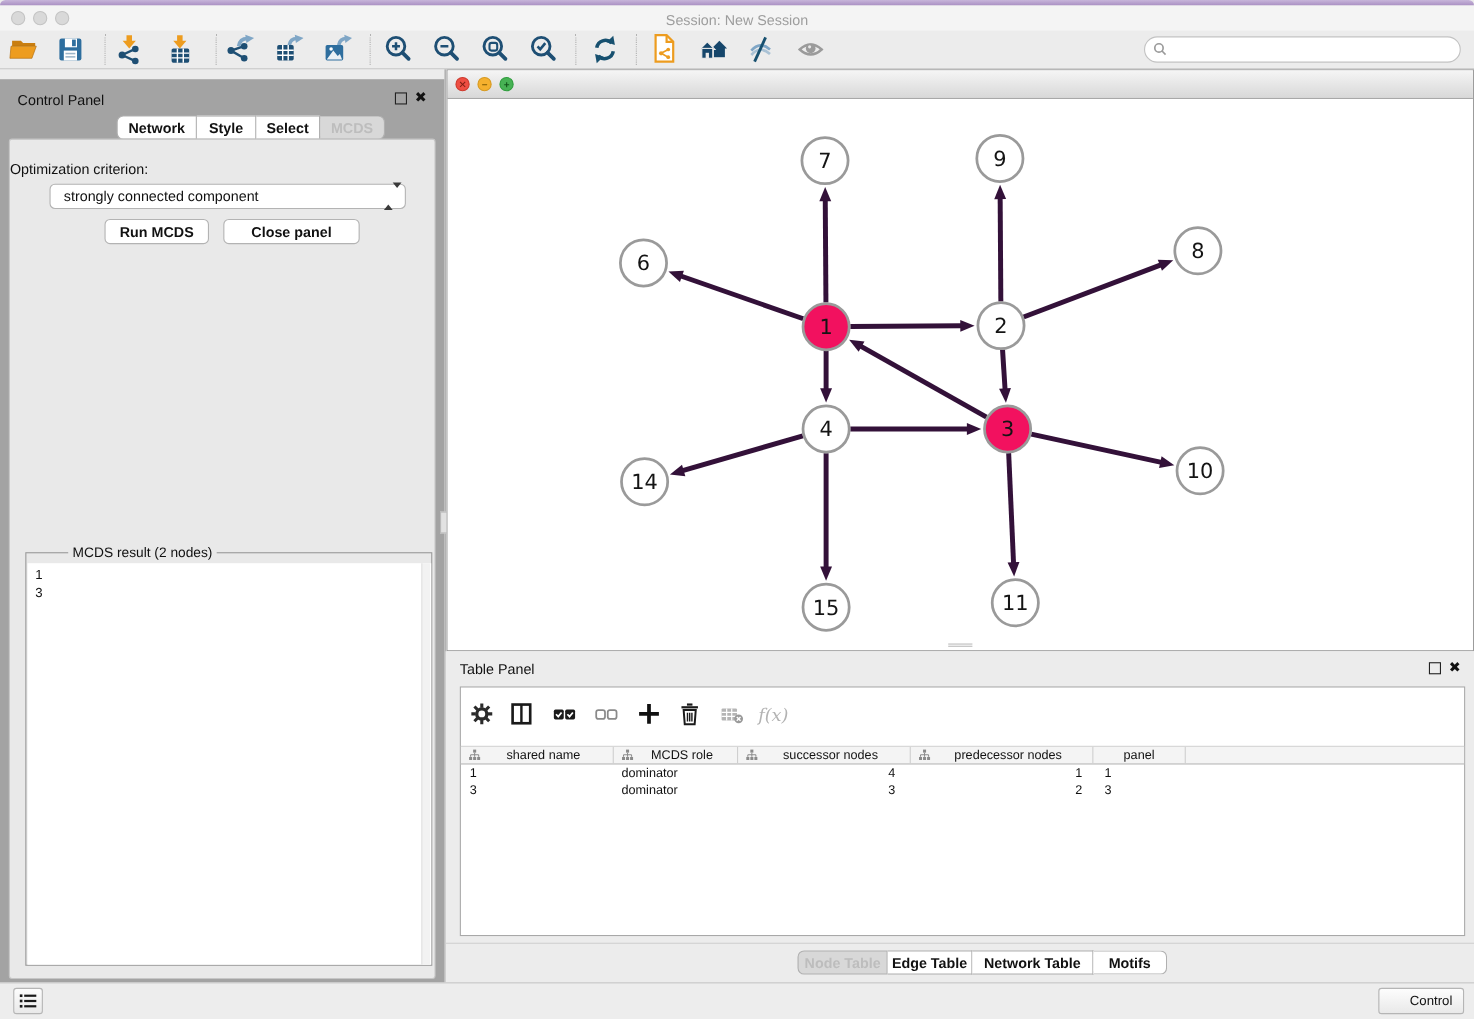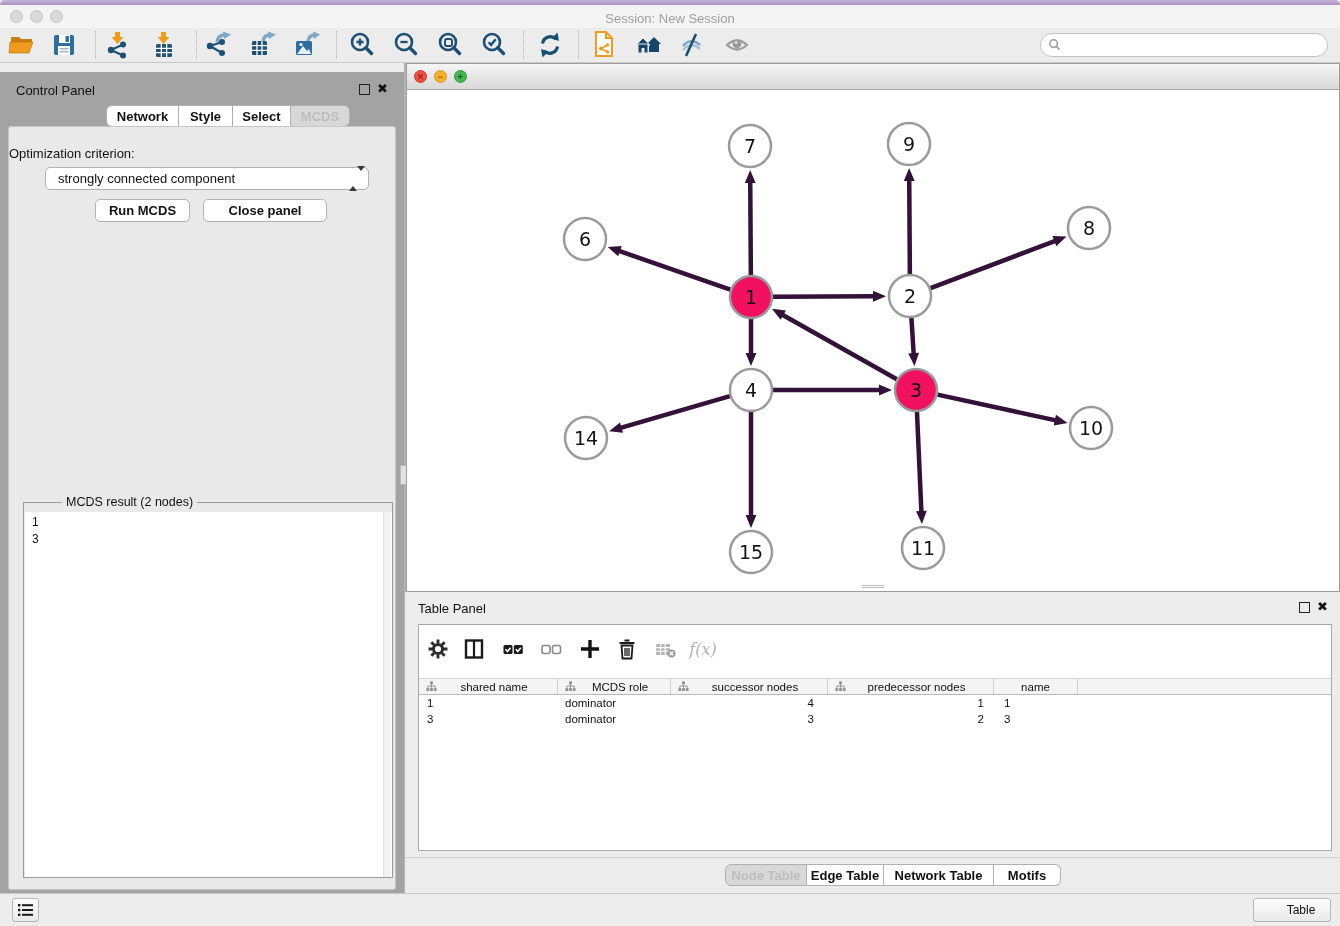--- a/index.html
+++ b/index.html
@@ -436,21 +436,21 @@
           <svg class="hic" width="11" height="11" viewBox="0 0 12 12">
               <rect x="4.5" y="0.5" width="3" height="3" fill="#8a8a8a"></rect>
               <path d="M6 3.5v2M2 5.5h8M2 5.5v2M6 5.5v2M10 5.5v2" stroke="#8a8a8a" stroke-width="1" fill="none"></path>
               <rect x="0.5" y="7.8" width="3" height="3" fill="#8a8a8a"></rect>
               <rect x="4.5" y="7.8" width="3" height="3" fill="#8a8a8a"></rect>
               <rect x="8.5" y="7.8" width="3" height="3" fill="#8a8a8a"></rect>
             </svg>
           <span class="hlabel">predecessor nodes</span>
         </div>
         <div class="th no-icon" style="width:84px">
-          <span class="hlabel">name</span>
+          <span class="hlabel">panel</span>
         </div>
       </div>
 
       <div class="trow" style="top:71px">
         <span class="tcell" style="left:8px">1</span>
         <span class="tcell" style="left:146px">dominator</span>
         <span class="tcell" style="left:260px; width:135px; text-align:right">4</span>
         <span class="tcell" style="left:420px; width:145px; text-align:right">1</span>
         <span class="tcell" style="left:585px">1</span>
       </div>
@@ -480,17 +480,17 @@
             <rect x="5" y="1.2" width="11" height="2"></rect>
             <rect x="1" y="5.8" width="2.4" height="2.4"></rect>
             <rect x="5" y="6" width="11" height="2"></rect>
             <rect x="1" y="10.6" width="2.4" height="2.4"></rect>
             <rect x="5" y="10.8" width="11" height="2"></rect>
           </g>
         </svg>
     </div>
     <div class="status-btn" style="left:1253px; width:78px">
       <span id="memory-dot"></span>
-      <span id="memory-label">Table</span>
+      <span id="memory-label">Control</span>
     </div>
   </div>
 
 </div>
 
 </body></html>

